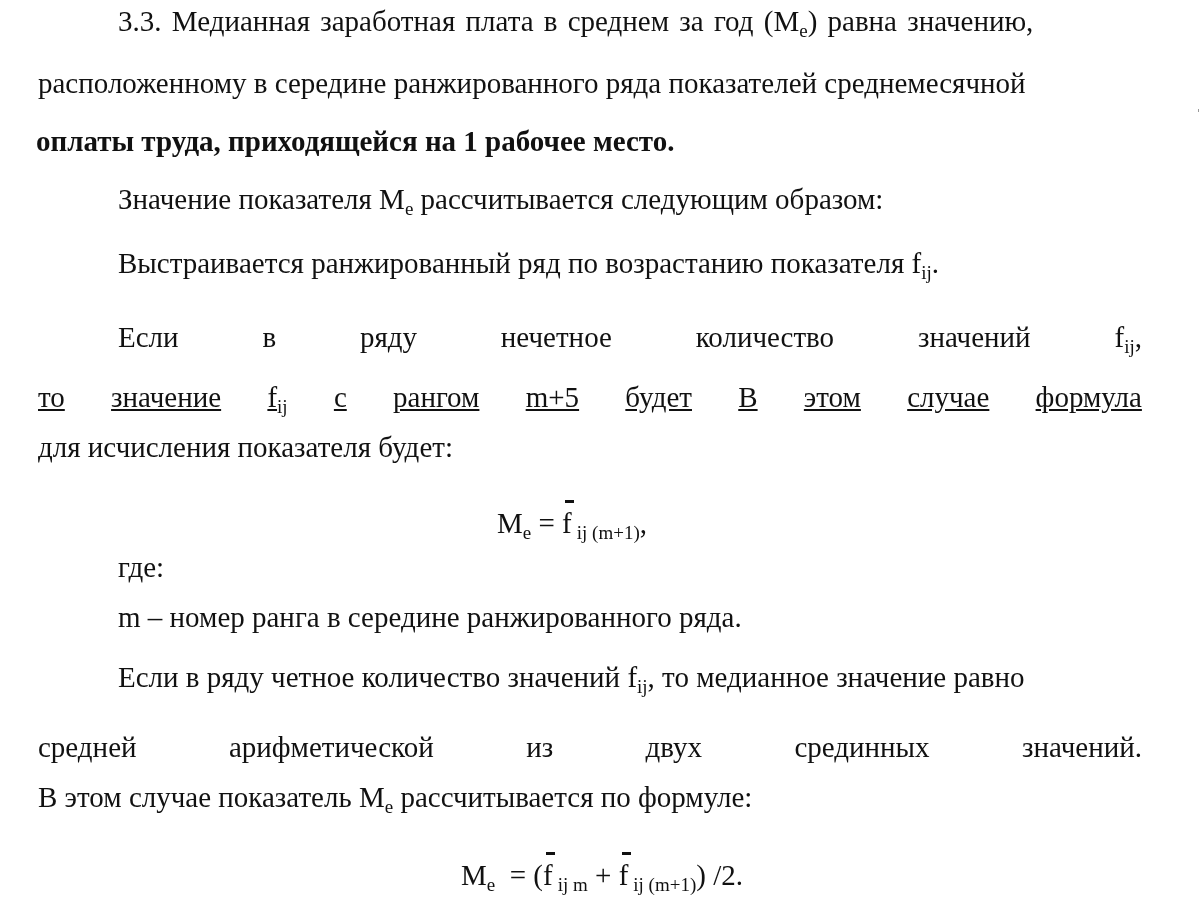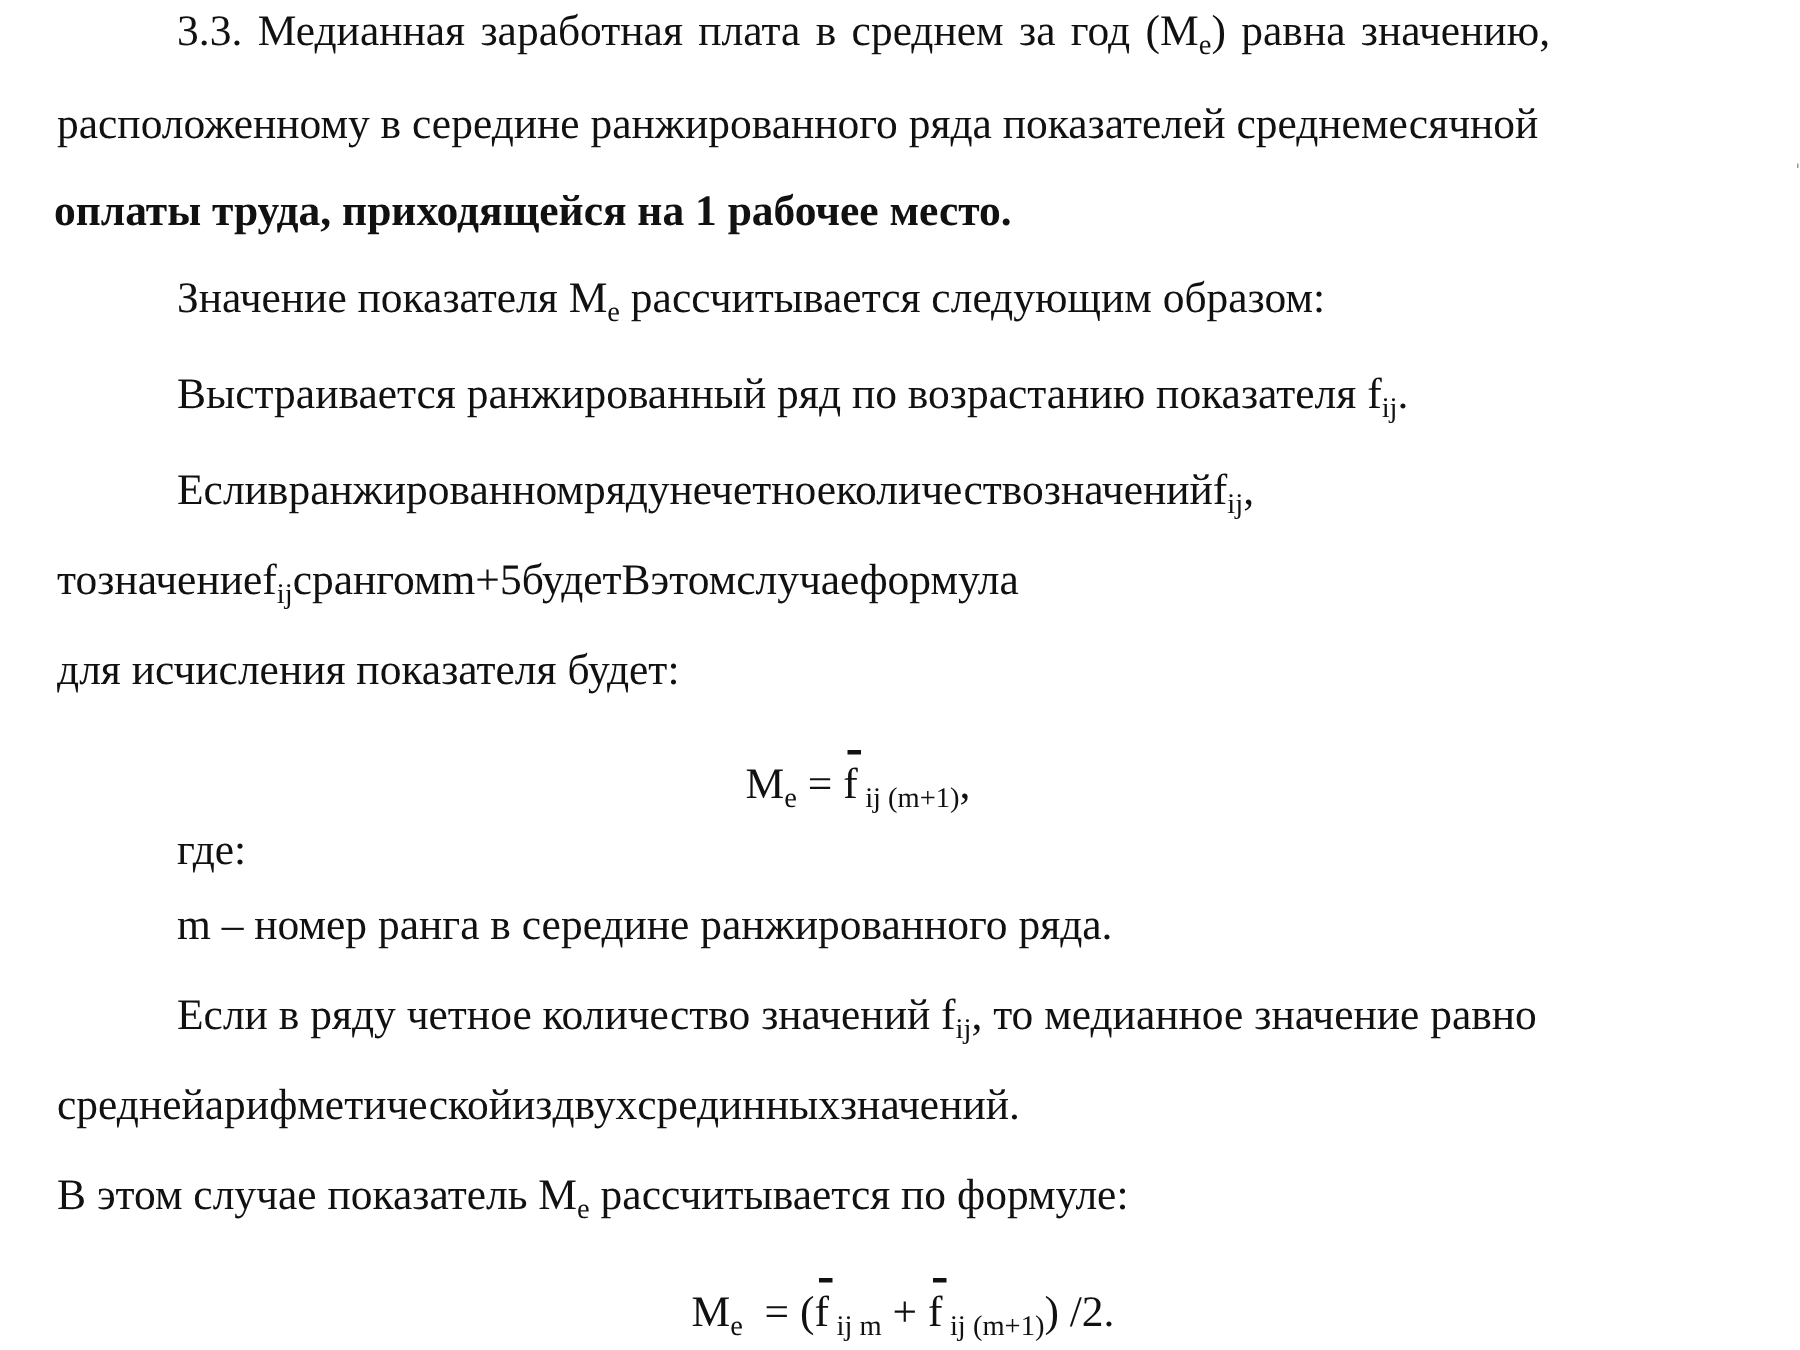--- a/index.html
+++ b/index.html
@@ -16,22 +16,24 @@
     color: #111111;
   }
   .line {
     position: absolute;
     font-size: 29px;
     line-height: 34px;
     white-space: nowrap;
   }
   .justify {
     display: flex;
+    justify-content: space-between;
     left: 38px;
     width: 1104px;
+    margin-top: 10px;
   }
   .sub {
     font-size: 19px;
     vertical-align: -6px;
   }
   .bar {
     position: relative;
     display: inline-block;
   }
   .bar::before {
@@ -77,28 +79,27 @@
     <span>Значение показателя M</span><span class="sub">e</span><span> рассчитывается следующим образом:</span>
   </div>
 
   <div class="line" style="left:118px; top:246px;">
     <span>Выстраивается ранжированный ряд по возрастанию показателя f</span><span class="sub">ij</span><span>.</span>
   </div>
 
   <div class="line justify" style="top:310px; left:118px; width:1024px;">
     <span>Если</span>
     <span>в</span>
-    <span>ранжированном</span>
     <span>ряду</span>
     <span>нечетное</span>
     <span>количество</span>
     <span>значений</span>
     <span><span>f</span><span class="sub">ij</span><span>,</span></span>
   </div>
-  <div class="line justify" style="top:370px;">
+  <div class="line justify" style="top:370px;text-decoration:underline;">
     <span>то</span>
     <span>значение</span>
     <span><span>f</span><span class="sub">ij</span></span>
     <span>с</span>
     <span>рангом</span>
     <span>m+5</span>
     <span>будет</span>
     <span>В</span>
     <span>этом</span>
     <span>случае</span>

